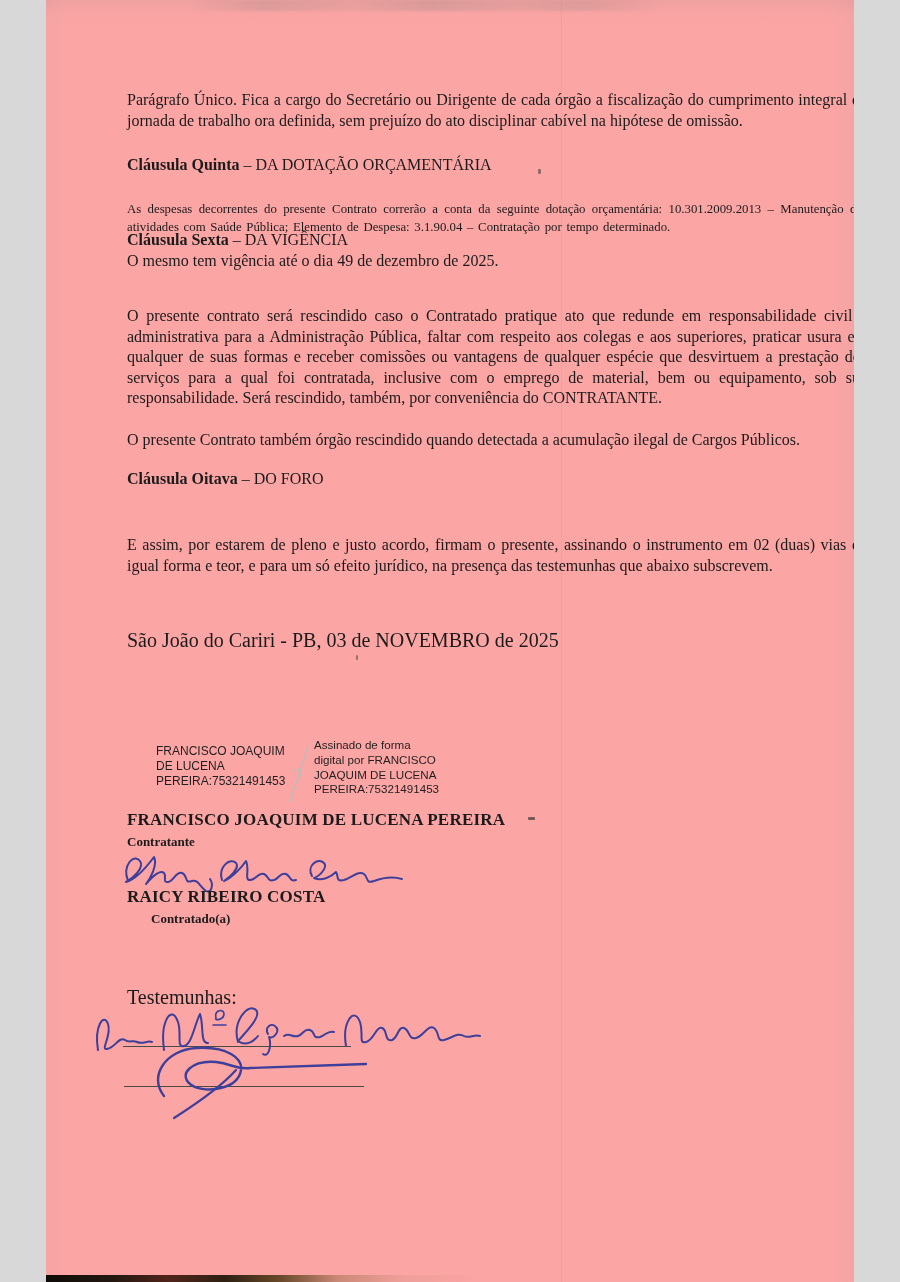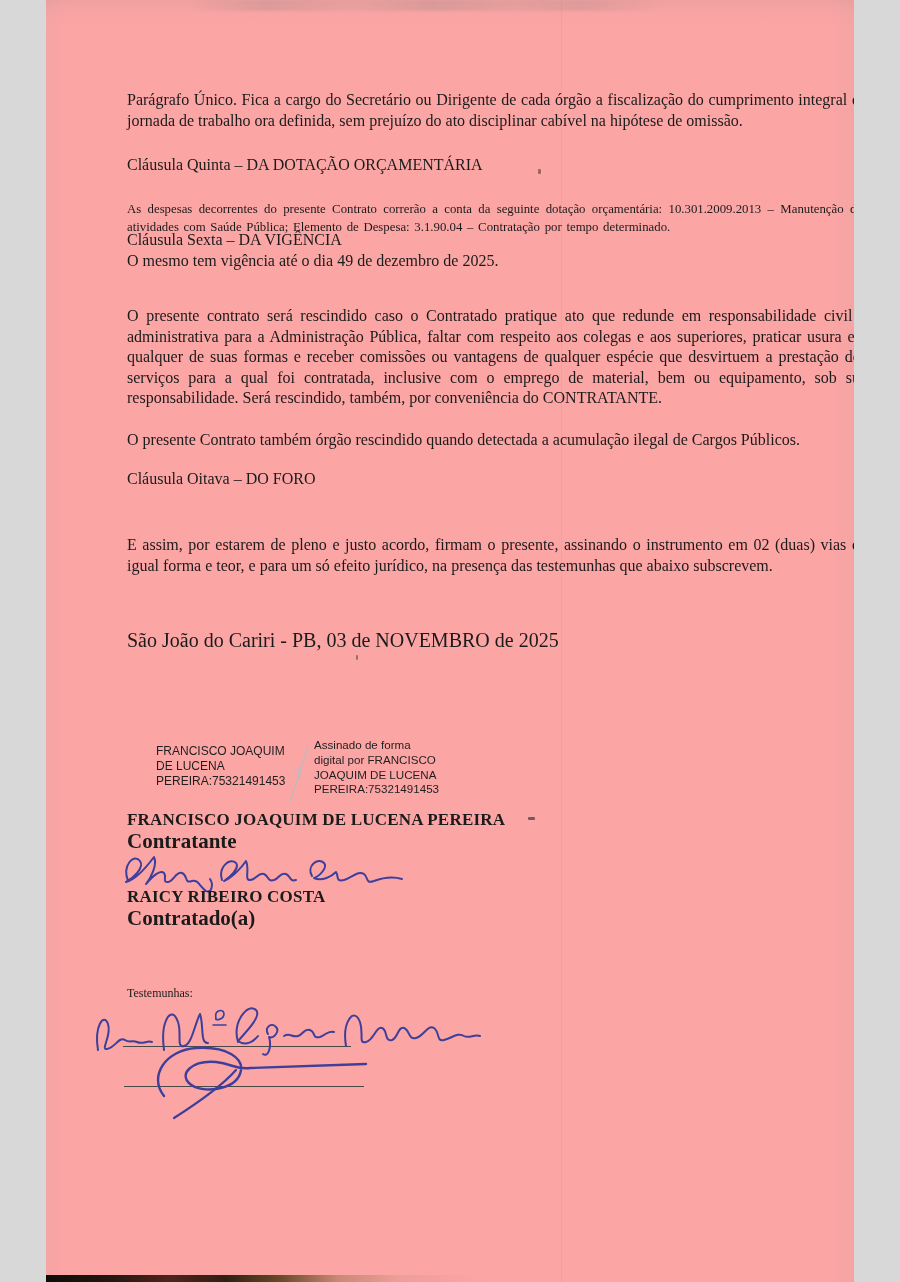--- a/index.html
+++ b/index.html
@@ -30,34 +30,34 @@
     filter:blur(1px);
   }
   .bottom-bar{
     position:absolute;left:0;bottom:0;height:7px;width:560px;pointer-events:none;
     background:linear-gradient(90deg,#0e0b08 0%,#241811 12%,#51241a 22%,#2e2013 32%,#6a4a2a 42%,rgba(140,100,60,0.45) 52%,rgba(160,120,80,0.15) 63%,rgba(160,120,80,0) 78%);
   }
   .blk{position:absolute;left:81px;width:740px;}
   .body-text{font-size:16px;line-height:20.6px;text-align:justify;}
   .single{text-align:left;}
   .heading{font-size:16px;line-height:20px;}
-  .heading b{font-weight:normal;}
+  .heading b{font-weight:bold;}
   .small-text{font-size:12.8px;line-height:18px;text-align:justify;word-spacing:1.5px;margin-top:24px;}
   .dateline{font-size:20px;text-align:left;}
   .digsig{
     position:absolute;left:110px;top:738px;width:330px;
     font-family:"Liberation Sans","DejaVu Sans",sans-serif;
     font-size:11.6px;line-height:14.8px;color:#1f1f1f;
   }
   .digsig .col{white-space:pre-line;}
   .digsig .subject{position:absolute;left:0;top:6px;width:132px;font-size:12px;}
   .digsig .statement{position:absolute;left:158px;top:0;width:160px;}
   .sig-name{font-size:17px;font-weight:bold;letter-spacing:0.2px;line-height:21px;}
-  .sig-role{font-size:21px;font-weight:bold;line-height:21px;}
-  .witnesses-label{font-size:12px;}
+  .sig-role{font-size:13px;font-weight:bold;line-height:21px;}
+  .witnesses-label{font-size:20px;}
   .sig-line{position:absolute;height:1.4px;background:#4a4a44;}
   .hand{position:absolute;pointer-events:none;}
   .hand path{fill:none;stroke:#3d3f9b;stroke-linecap:round;stroke-linejoin:round;}
   .certmark path{fill:none;stroke:#bcbcb8;stroke-linecap:round;}
   .artifact{position:absolute;background:#3a3a38;border-radius:1px;}
 </style>
 </head>
 <body>
 
 <div class="page">
@@ -104,21 +104,21 @@
   <div class="blk sig-name" style="top:809px;">FRANCISCO JOAQUIM DE LUCENA PEREIRA</div>
   <div class="artifact" style="left:482px;top:817px;width:7px;height:2.5px;opacity:.7;"></div>
   <div class="blk sig-role" style="top:831px;">Contratante</div>
 
   <svg class="hand" style="left:72px;top:849px;" width="290" height="46" viewBox="0 0 290 46">
     <path d="M10,32 C4,16 16,4 22,12 C27,19 14,30 8,33 C18,31 30,16 36,8 C40,16 32,30 28,35 C34,28 42,20 46,24 C49,27 44,34 50,33 C56,32 58,22 64,24 C70,26 66,35 74,32 C80,30 82,38 88,42 C93,45 96,36 92,30" stroke-width="2"></path>
     <path d="M104,31 C100,18 112,8 118,14 C122,19 112,28 106,32 C114,29 124,18 128,12 C132,20 126,31 132,31 C138,31 140,23 146,25 C151,27 149,33 156,31 C162,29 162,23 168,25 C173,27 171,33 178,31" stroke-width="2"></path>
     <path d="M194,27 C188,17 200,8 206,14 C210,18 202,27 196,29 C204,33 214,27 218,23 C221,27 217,33 226,31 C234,29 240,21 246,25 C251,29 247,35 256,32 C264,29 274,27 284,30" stroke-width="2"></path>
   </svg>
   <div class="blk sig-name" style="top:886px;">RAICY RIBEIRO COSTA</div>
-  <div class="blk sig-role" style="top:908px;">Contratado(a)</div>
+  <div class="blk sig-role" style="top:908px;margin-left:24px;">Contratado(a)</div>
 
   <div class="blk witnesses-label" style="top:986px;">Testemunhas:</div>
 
   <div class="sig-line" style="left:77px;top:1046px;width:228px;"></div>
   <div class="sig-line" style="left:78px;top:1086px;width:240px;"></div>
 
   <svg class="hand" style="left:46px;top:996px;" width="392" height="64" viewBox="0 0 392 64">
     <path d="M6,54 C2,30 12,16 16,28 C20,40 8,54 15,53 C23,52 27,40 33,44 C37,47 41,44 45,46 C51,49 55,44 60,46" stroke-width="2"></path>
     <path d="M72,54 C68,24 80,8 86,26 C90,38 84,52 92,50 C100,48 102,30 108,18 C112,30 108,48 116,47" stroke-width="2"></path>
     <path d="M124,22 C122,14 132,12 132,18 C132,24 122,25 124,22 M121,29 L134,29" stroke-width="1.6"></path>

